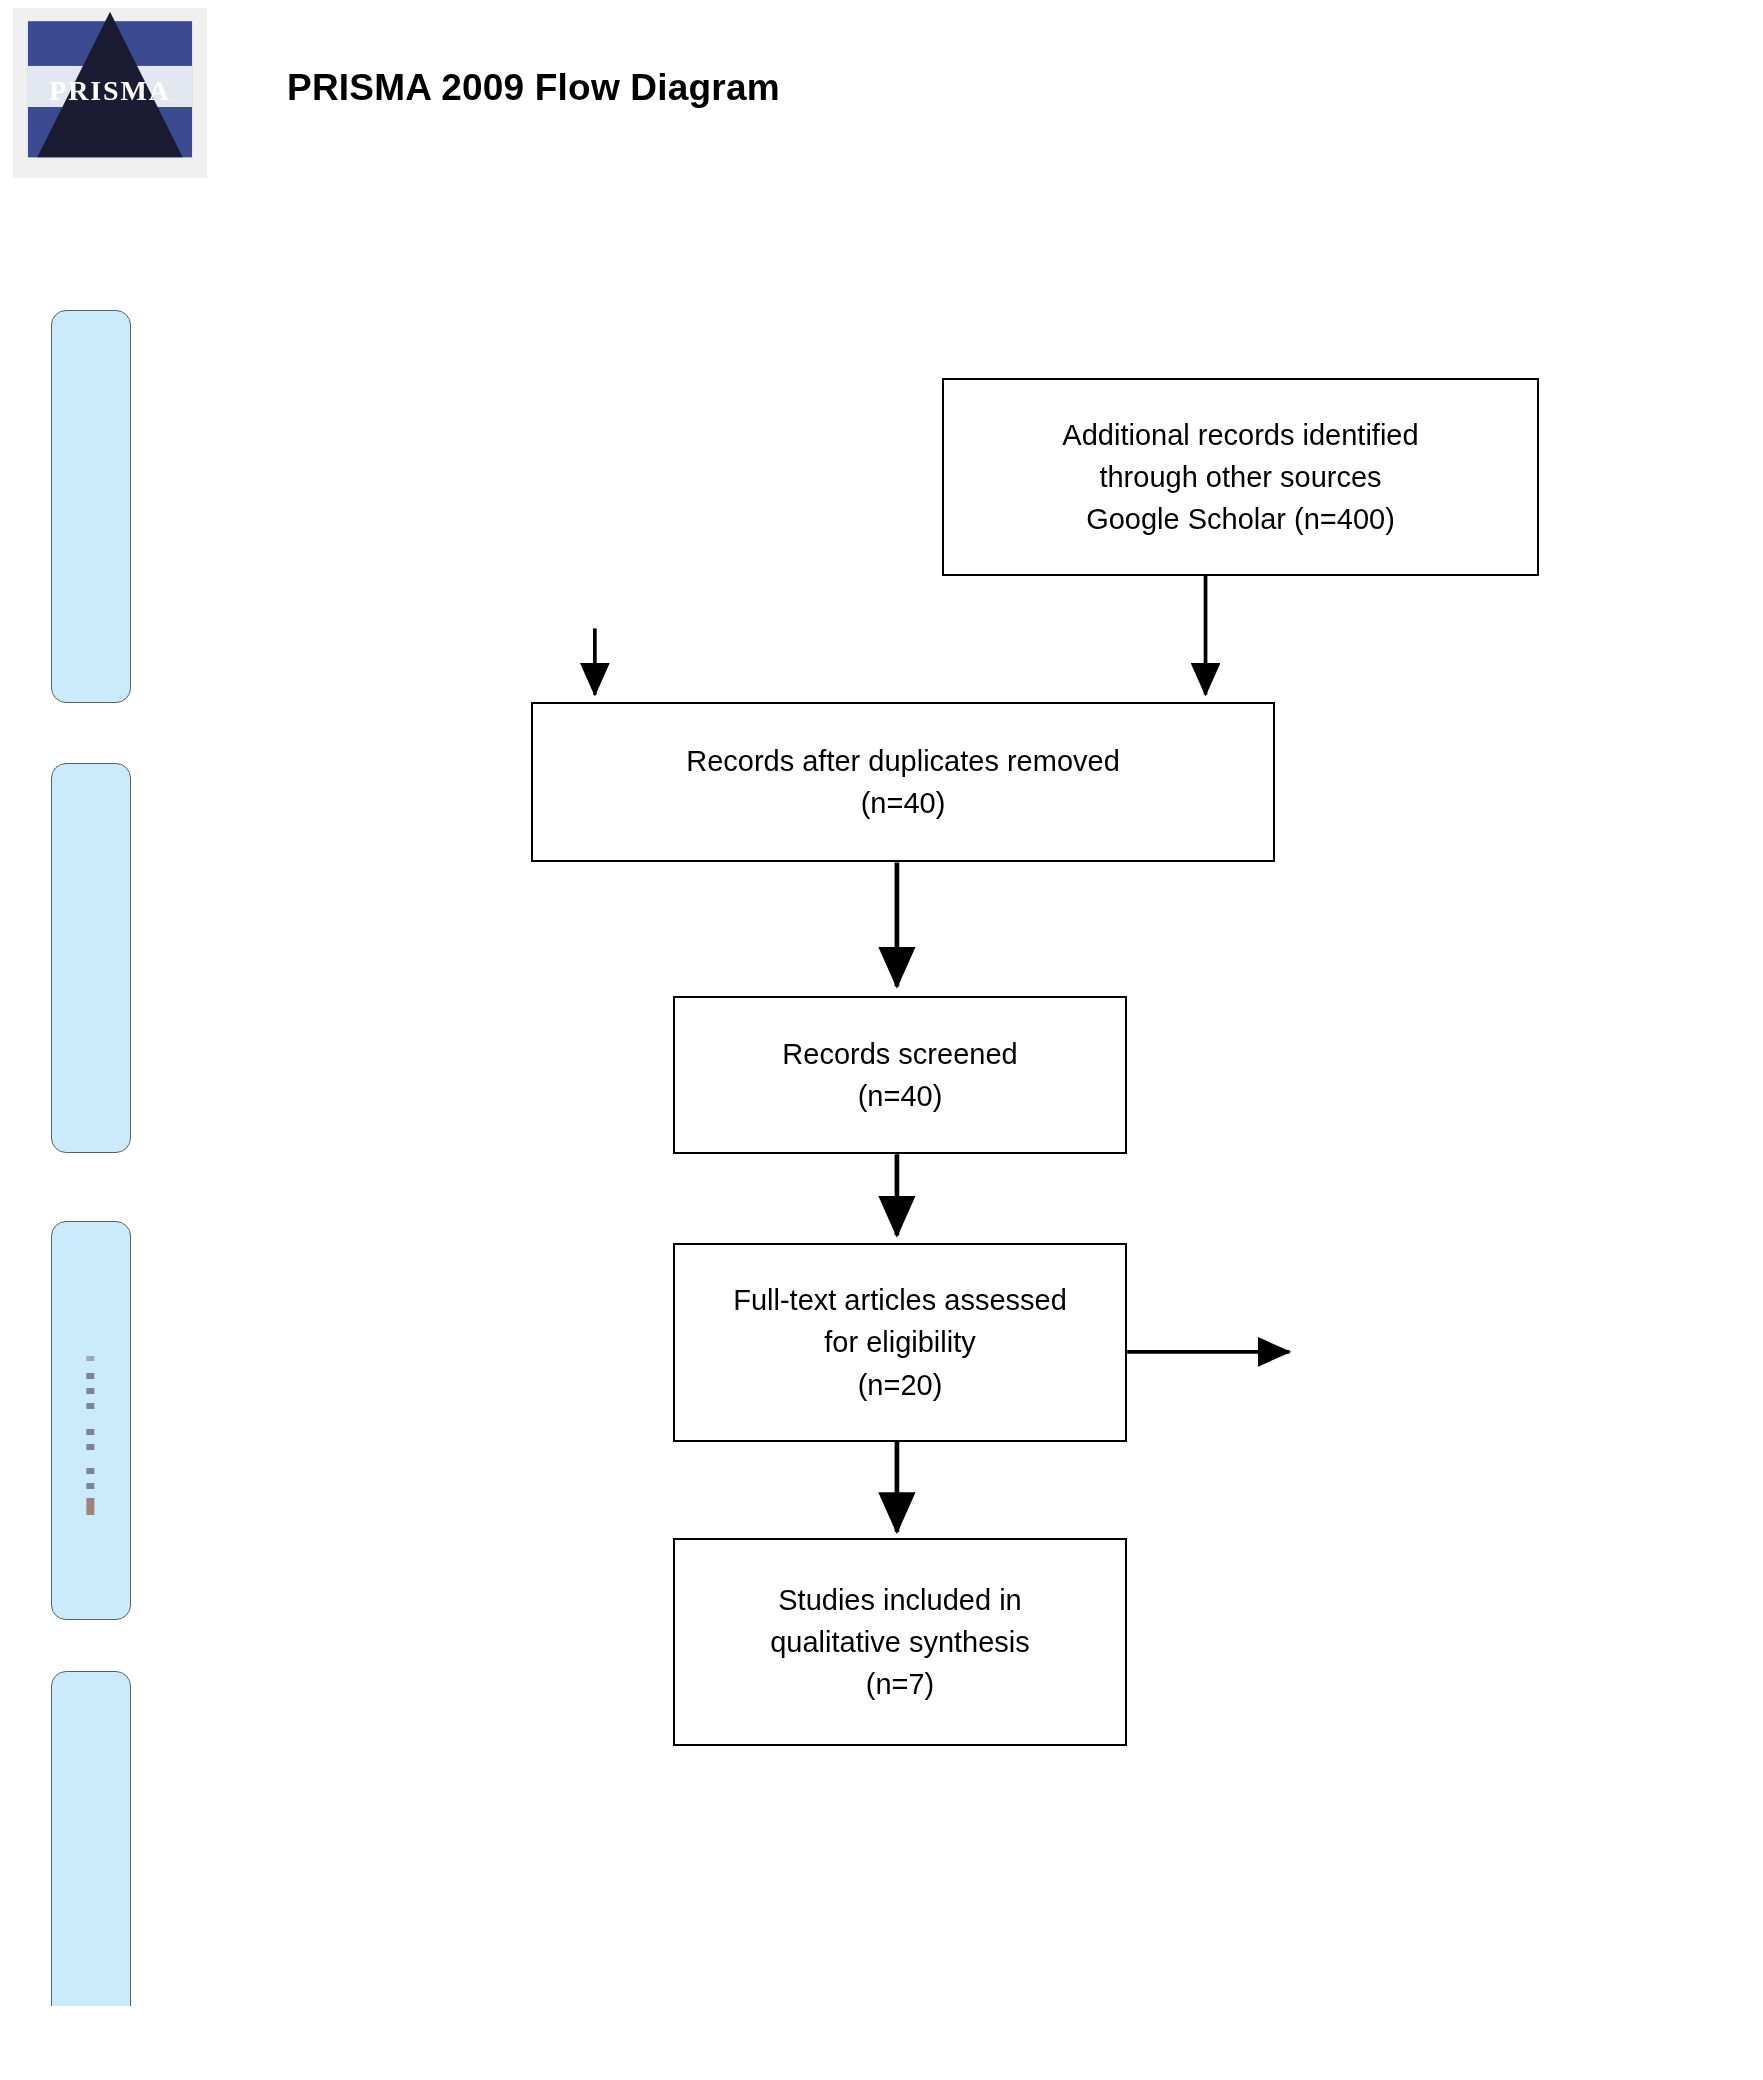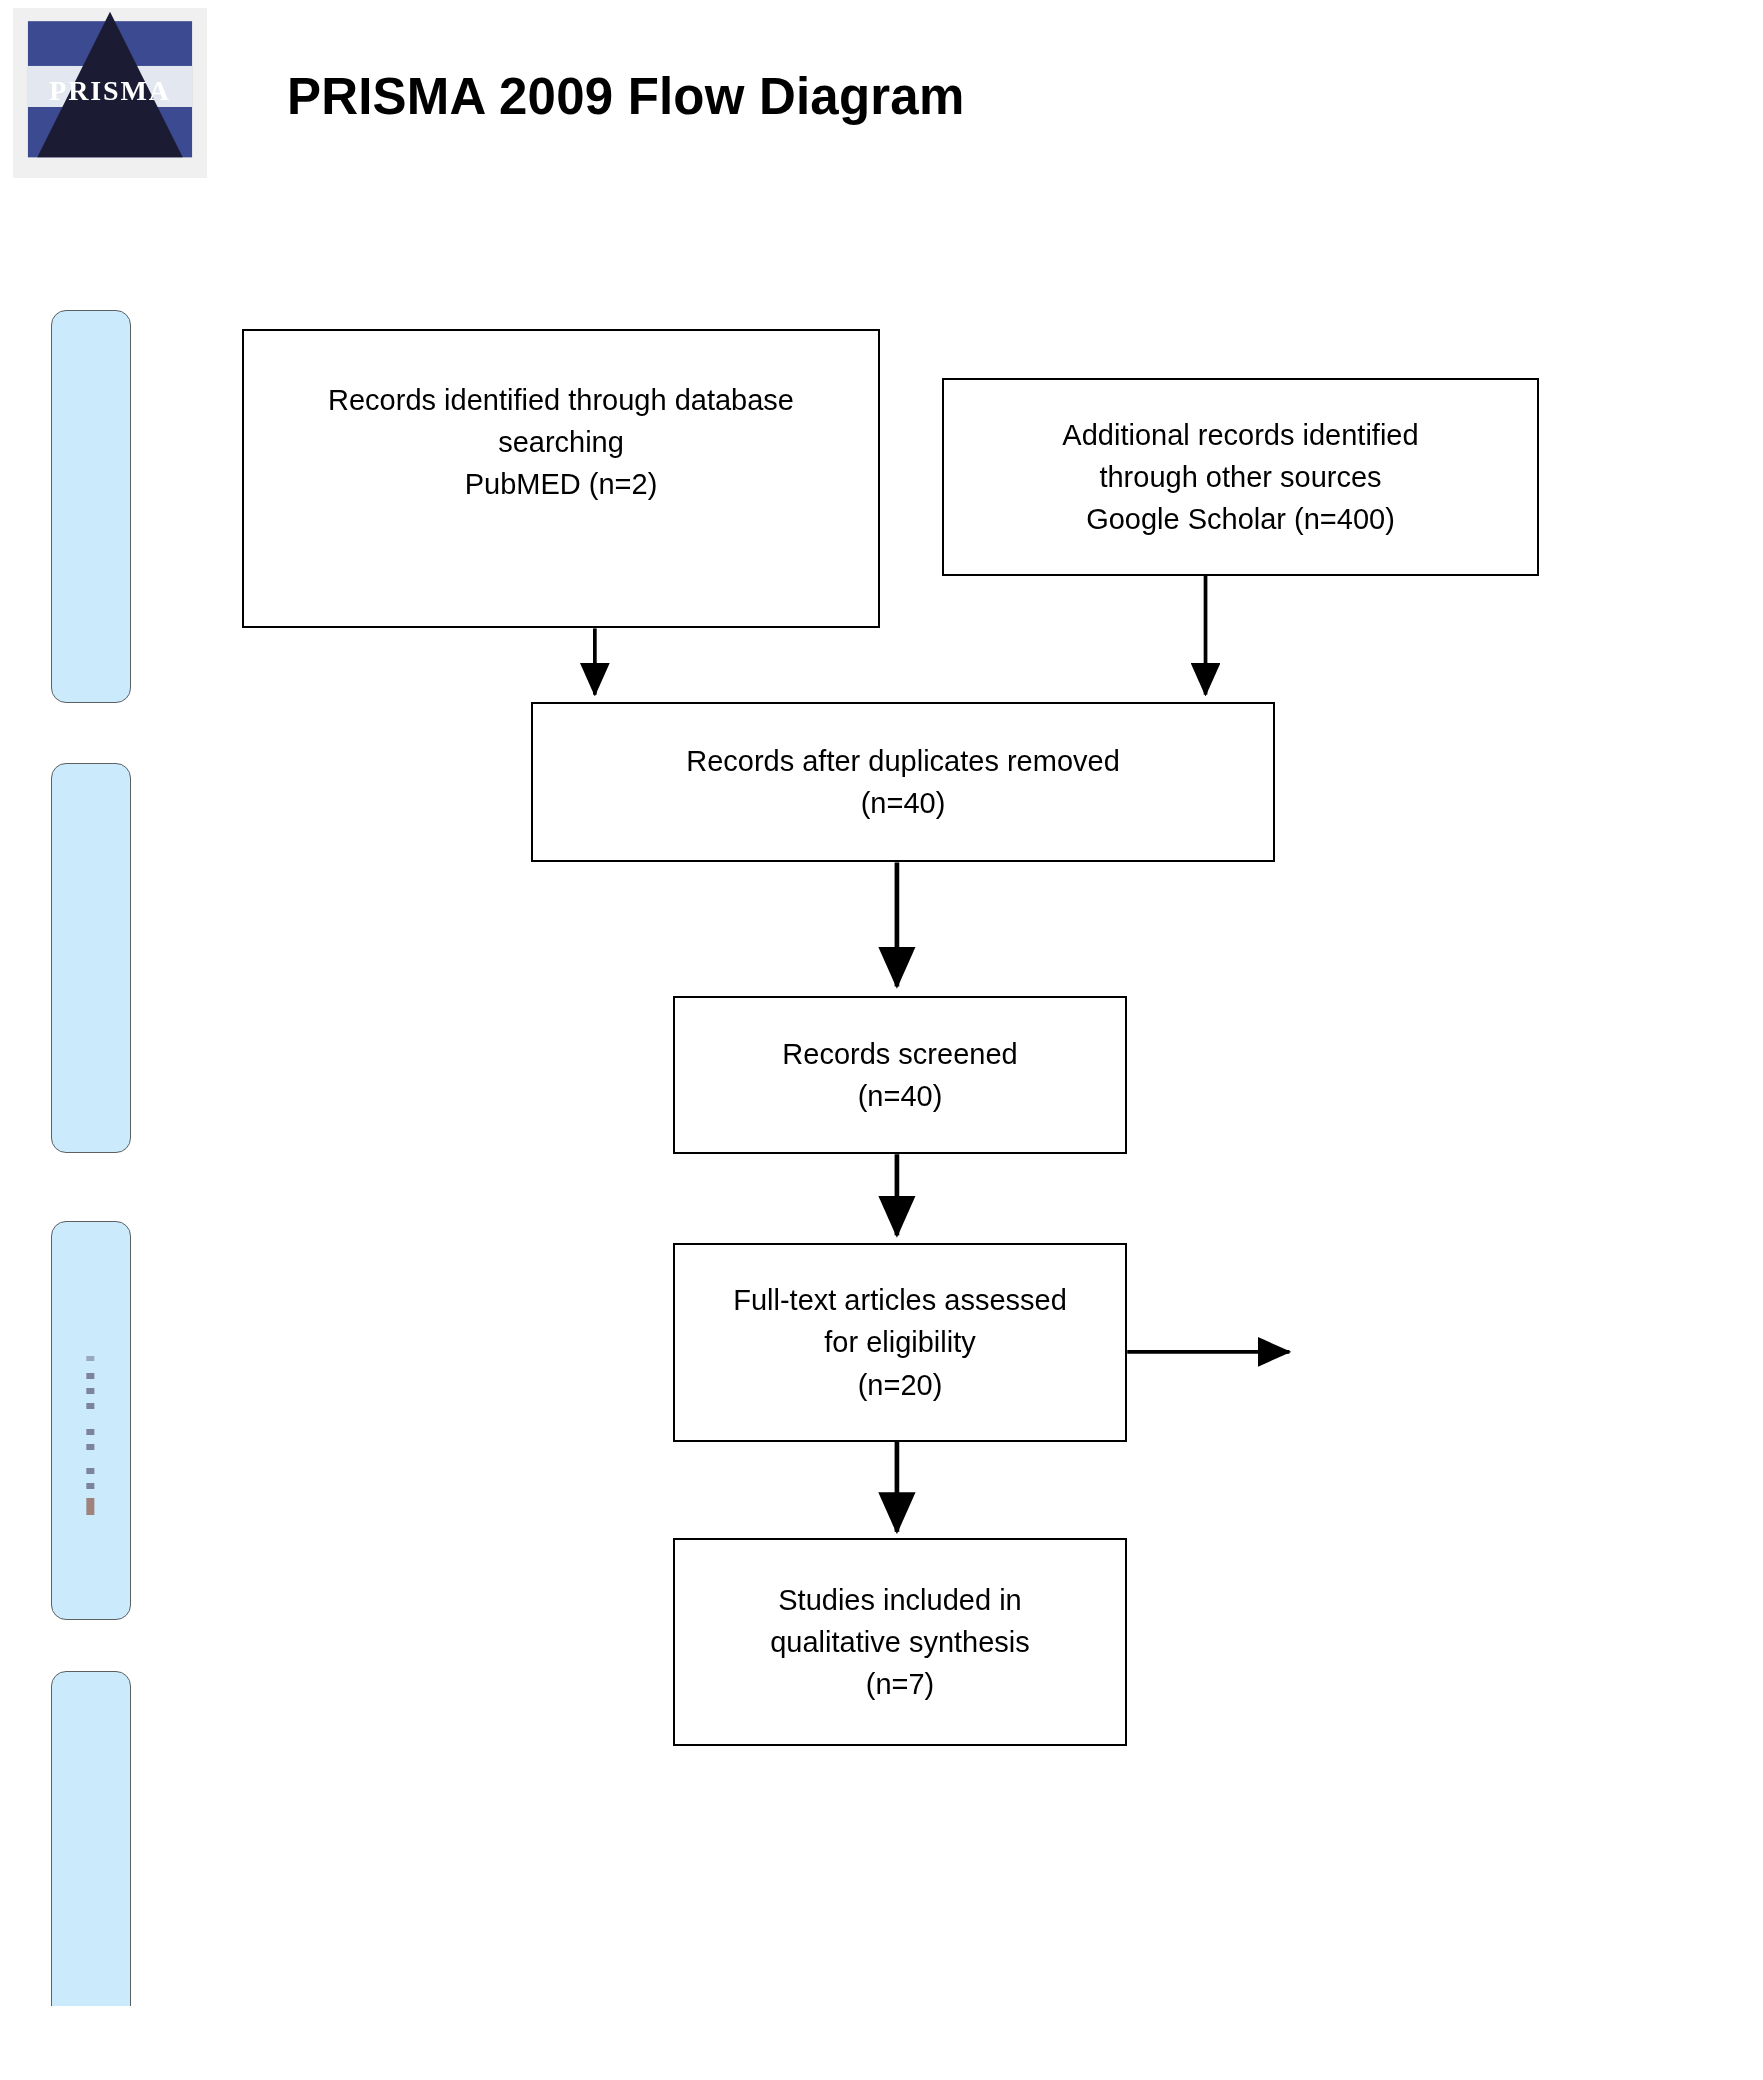--- a/index.html
+++ b/index.html
@@ -29,21 +29,21 @@
     height: 170px;
     background: #f0f0f0;
     overflow: hidden;
   }
   .logo-svg { display: block; width: 100%; height: 100%; }
 
   .page-title {
     position: absolute;
     left: 287px;
     top: 67px;
-    font-size: 51px;
+    font-size: 37px;
     font-weight: bold;
     letter-spacing: 0.2px;
     color: #000000;
     white-space: nowrap;
   }
 
   
   .stage-bar {
     position: absolute;
     background: #cbeafc;
@@ -167,25 +167,20 @@
 
     <line x1="962" y1="925" x2="962" y2="1058" stroke="#000000" stroke-width="5" marker-end="url(#arrowhead)"></line>
 
     <line x1="962" y1="1238" x2="962" y2="1325" stroke="#000000" stroke-width="5" marker-end="url(#arrowhead)"></line>
 
     <line x1="1209" y1="1450" x2="1383" y2="1450" stroke="#000000" stroke-width="4" marker-end="url(#arrowhead)"></line>
 
     <line x1="962" y1="1546" x2="962" y2="1643" stroke="#000000" stroke-width="5" marker-end="url(#arrowhead)"></line>
   </svg>
 
-  <div class="flow-box top-pad" style="left:242px; top:329px; width:638px; height:299px;">
-    <span class="box-text">Records identified through database
-searching
-PubMED (n=2)</span>
-  </div>
 
   <div class="flow-box" style="left:942px; top:378px; width:597px; height:198px;">
     <span class="box-text">Additional records identified
 through other sources
 Google Scholar (n=400)</span>
   </div>
 
   <div class="flow-box" style="left:531px; top:702px; width:744px; height:160px;">
     <span class="box-text">Records after duplicates removed
 (n=40)</span>

